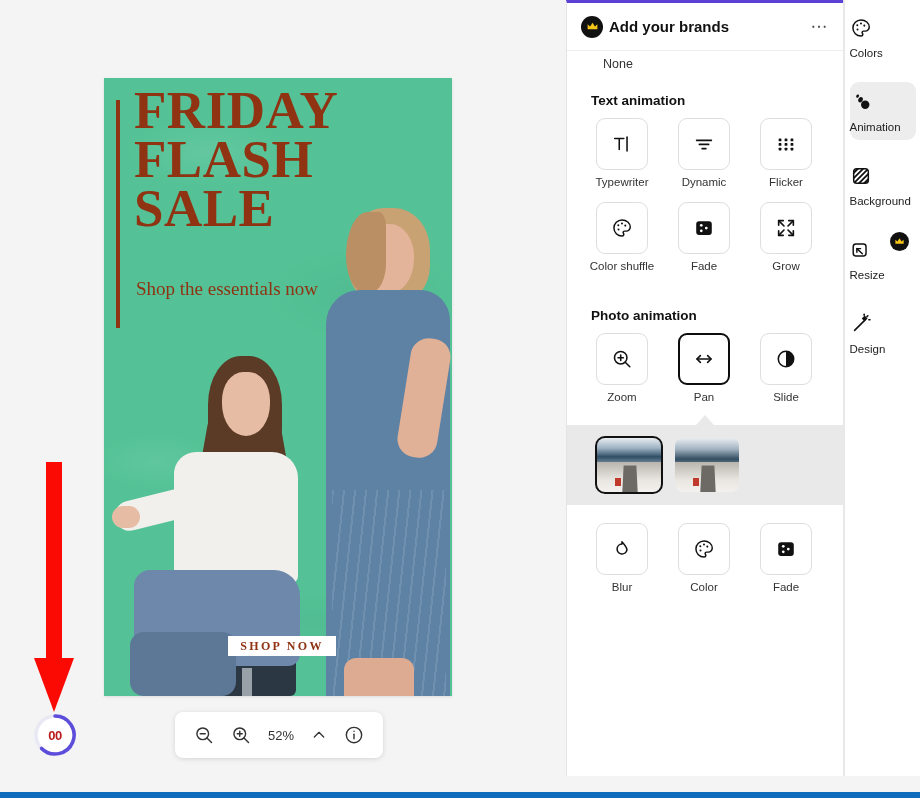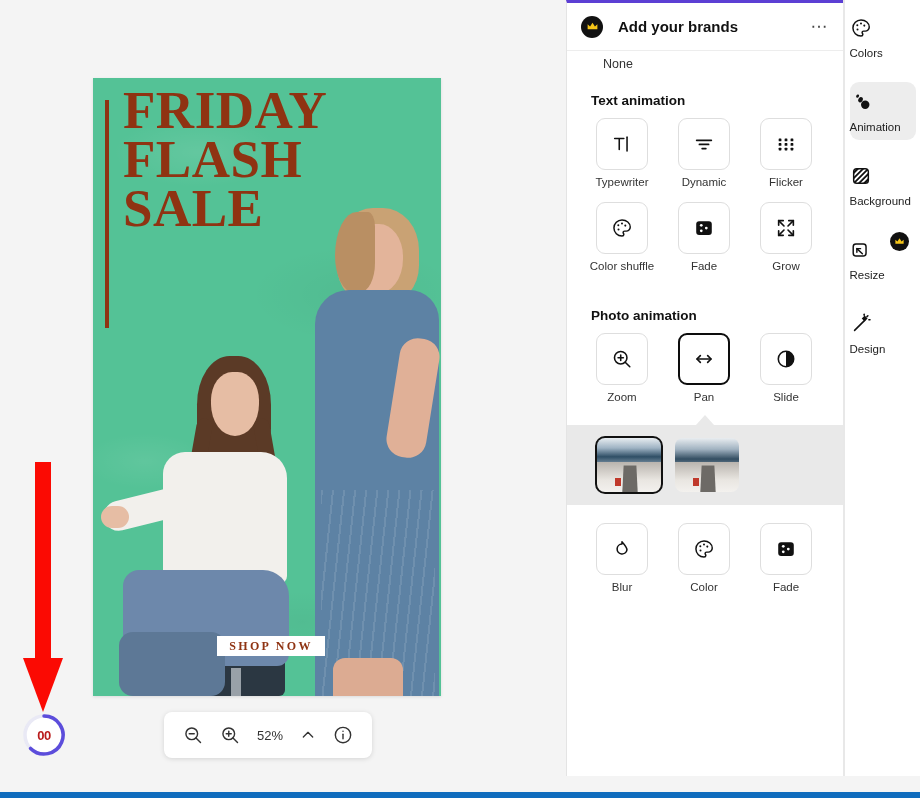--- a/index.html
+++ b/index.html
@@ -6,21 +6,21 @@
   html, body {
     width: 920px; height: 798px;
     font-family: "Liberation Sans", sans-serif;
     background: #ffffff;
     overflow: hidden;
   }
   .app { position: relative; width: 920px; height: 798px; background: #f4f4f4; }
 
   
   .workspace {
-    position: absolute; left: 1px; top: 0; width: 566px; height: 788px;
+    position: absolute; left: 12px; top: 0; width: 566px; height: 788px;
     background: #f4f4f4; overflow: hidden; padding-left: 43px;
   }
   .canvas {
     position: absolute; left: 92px; top: 78px; width: 348px; height: 618px;
     background: #54c296; overflow: hidden;
     box-shadow: 0 1px 3px rgba(0,0,0,0.10);
   }
   .canvas-texture {
     position: absolute; inset: 0;
     background:
@@ -169,21 +169,21 @@
   .ibtn { display: flex; align-items: center; justify-content: center; cursor: pointer; }
 
   
   .panel {
     position: absolute; left: 566px; top: 0; width: 278px; height: 776px;
     background: #ffffff; border-top: 3px solid #5c3fd4;
     border-left: 1px solid #e4e4e4; border-right: 1px solid #e4e4e4;
     overflow: hidden;
   }
   .panel-head {
-    height: 48px; display: flex; align-items: center; gap: 15px;
+    height: 48px; display: flex; align-items: center; gap: 6px;
     padding: 0 14px; border-bottom: 1px solid #ededed;
   }
   .crown-badge {
     width: 22px; height: 22px; border-radius: 50%; background: #111;
     display: flex; align-items: center; justify-content: center; flex: none;
   }
   .panel-title { font-size: 15px; font-weight: 700; color: #111; flex: 1; }
   .dots { font-size: 17px; color: #444; letter-spacing: 1.5px; cursor: pointer; }
 
   .panel-body { padding: 0 14px; }
@@ -262,20 +262,21 @@
 
 <div class="app">
 
   <div class="workspace">
 
     <div class="canvas">
       <div class="canvas-texture"></div>
       <div class="vrule"></div>
 
       <div class="headline">FRIDAY FLASH SALE</div>
+      <div class="tagline">Shop the essentials now</div>
 
       <div class="fig fig-right">
         <div class="hair"></div>
         <div class="face"></div>
         <div class="hairfront"></div>
         <div class="dress"></div>
         <div class="armr"></div>
         <div class="legs"></div>
       </div>
 

